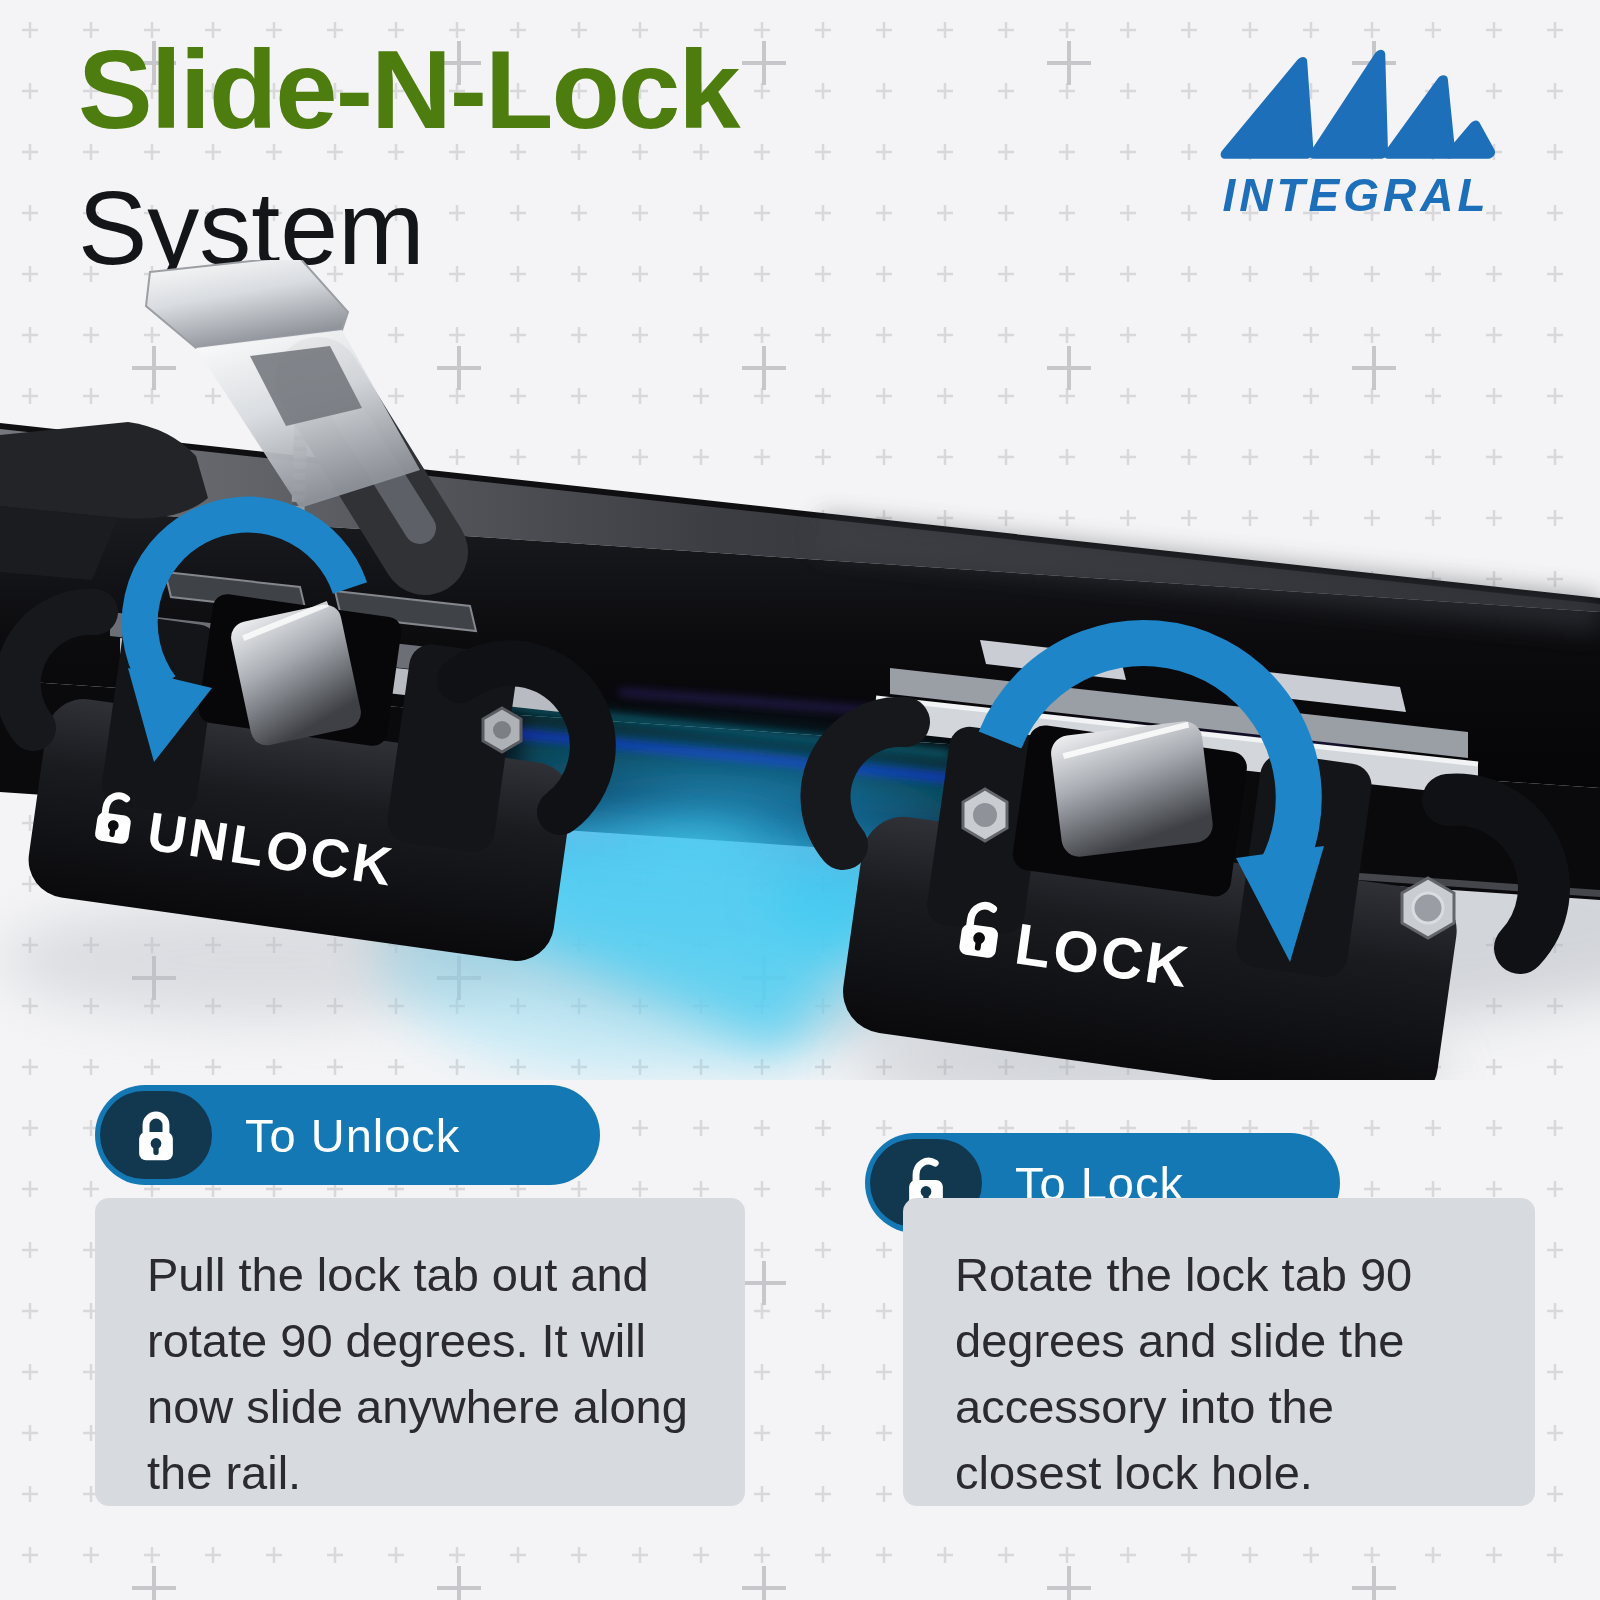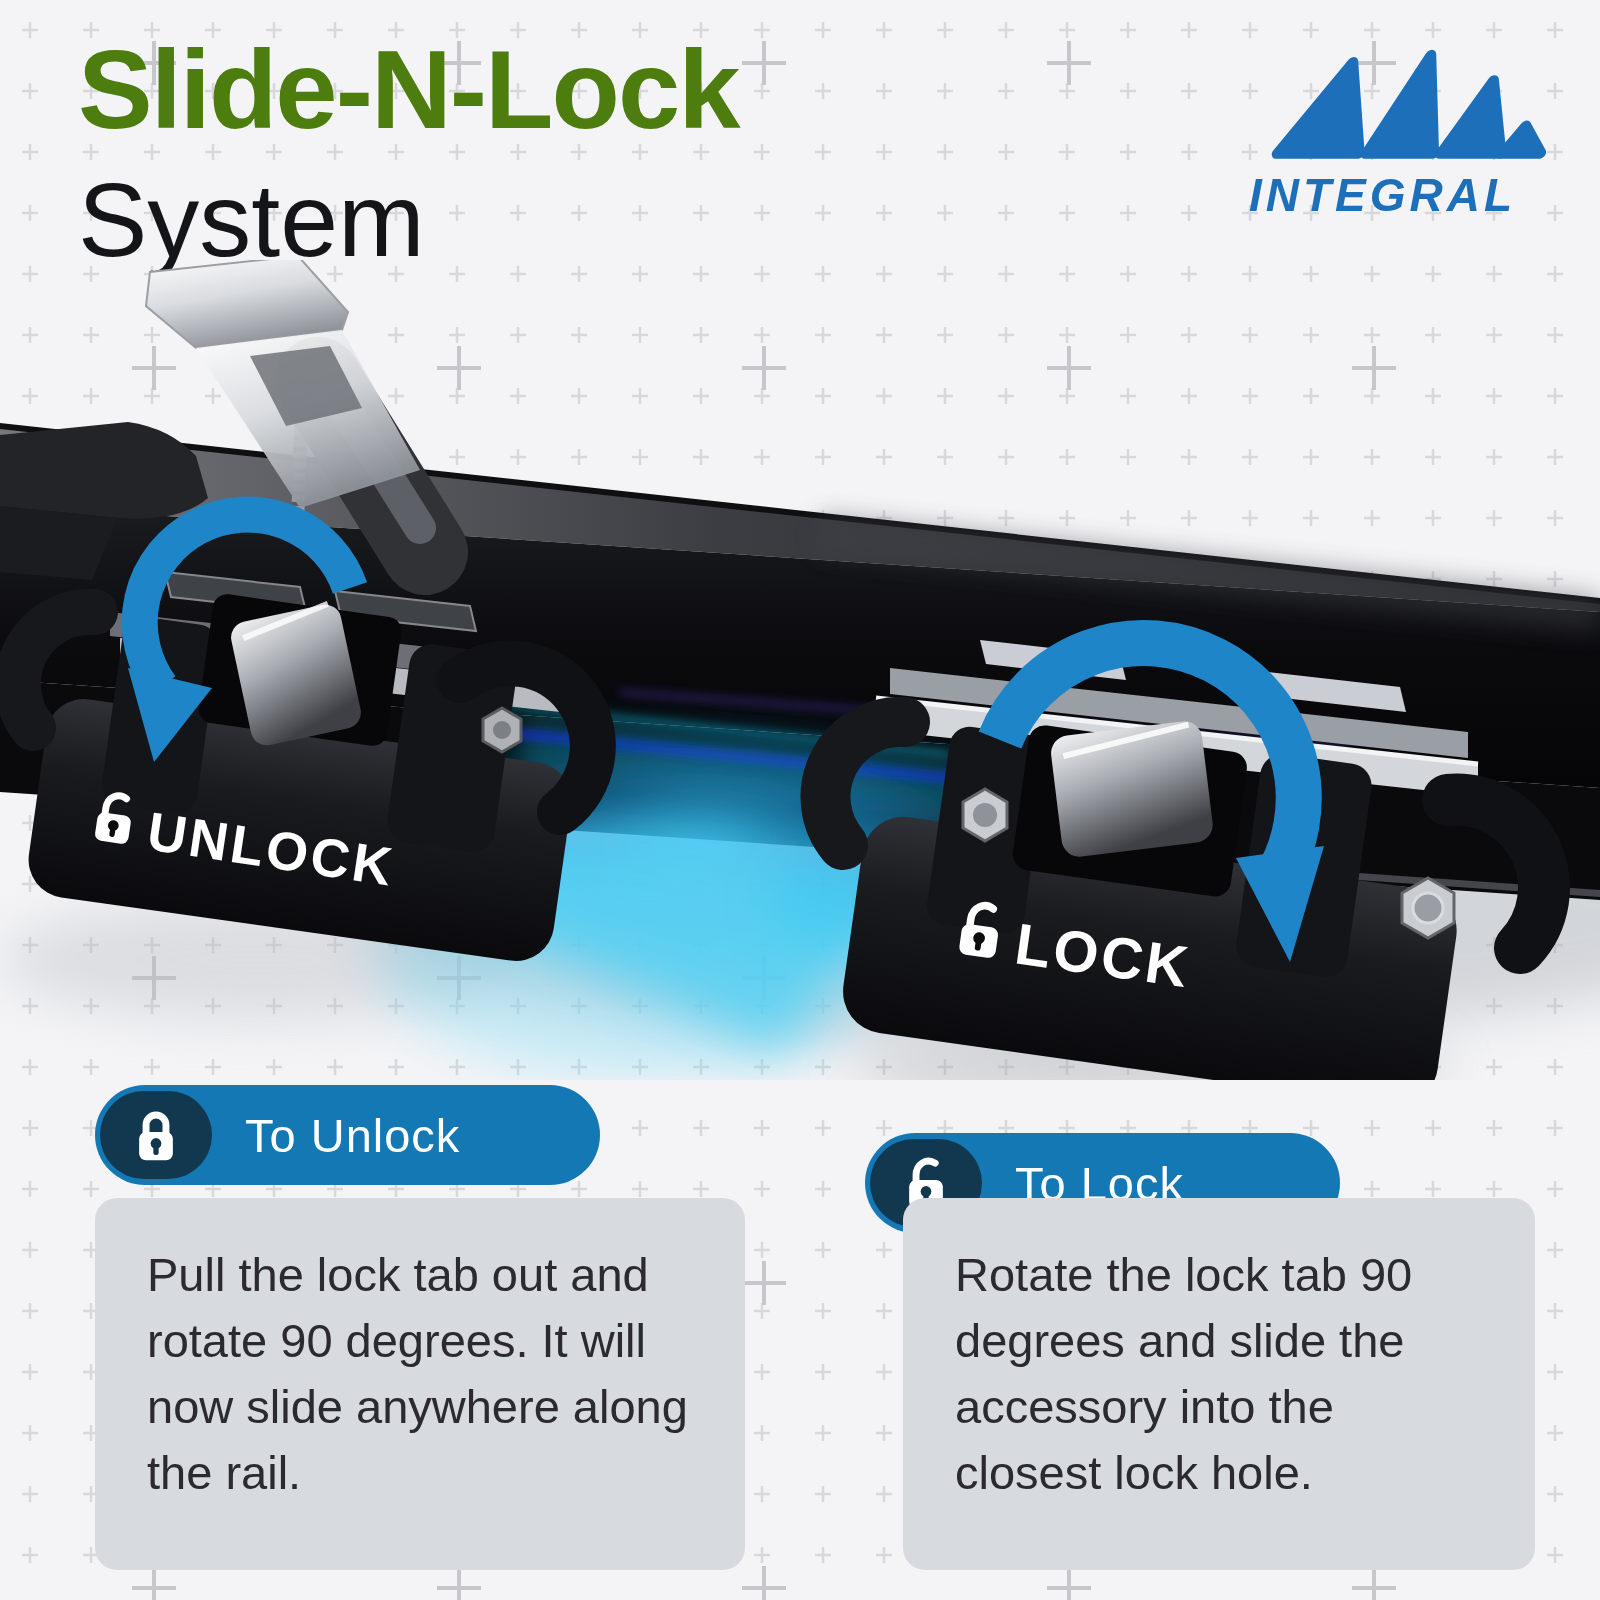--- a/index.html
+++ b/index.html
@@ -12,26 +12,26 @@
   
   .title{
     position:absolute;left:78px;top:34px;line-height:1;
   }
   .title .t1{
     display:block;
     font-size:112px;font-weight:bold;letter-spacing:-2px;
     color:#4d7c0f;
   }
   .title .t2{
-    display:block;margin-top:22px;
+    display:block;margin-top:30px;
     font-size:104px;font-weight:normal;letter-spacing:0px;
     color:#141519;
   }
   .logo{
-    position:absolute;left:1249px;top:48px;width:316px;text-align:left;
+    position:absolute;left:1198px;top:48px;width:316px;text-align:center;
   }
   .logo svg{display:block;margin:0 auto;}
   .logo .wordmark{
     margin-top:2px;
     font-size:46px;font-weight:bold;font-style:italic;letter-spacing:4px;
     color:#1c6fb8;
   }
   
   .hero{position:absolute;left:0;top:260px;width:1600px;height:820px;}
   
@@ -44,21 +44,21 @@
   .pill .badge{
     position:absolute;left:5px;top:6px;width:112px;height:88px;border-radius:44px;
     background:#123850;display:flex;align-items:center;justify-content:center;
   }
   .pill .badge svg{width:46px;height:58px;color:#123850;}
   .pill .label{
     position:absolute;left:150px;top:0;height:100px;display:flex;align-items:center;
     font-size:47px;color:#ffffff;font-weight:normal;letter-spacing:1px;
   }
   .card{
-    position:absolute;top:1198px;height:372px;border-radius:22px;
+    position:absolute;top:1198px;height:308px;border-radius:14px;
     background:#d7dade;box-sizing:border-box;
   }
   .card.left{left:95px;width:650px;}
   .card.right{left:865px;width:632px;margin-left:38px;}
   .card p{
     margin:0;padding:44px 50px 0 52px;
     font-size:47px;line-height:66px;color:#2a2a30;letter-spacing:0px;
   }
 </style>
 </head>

